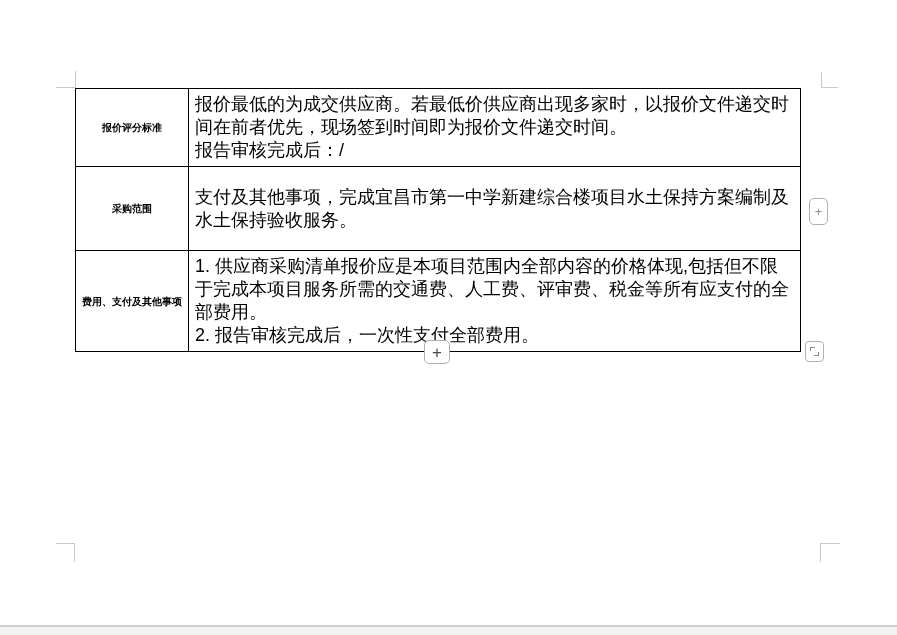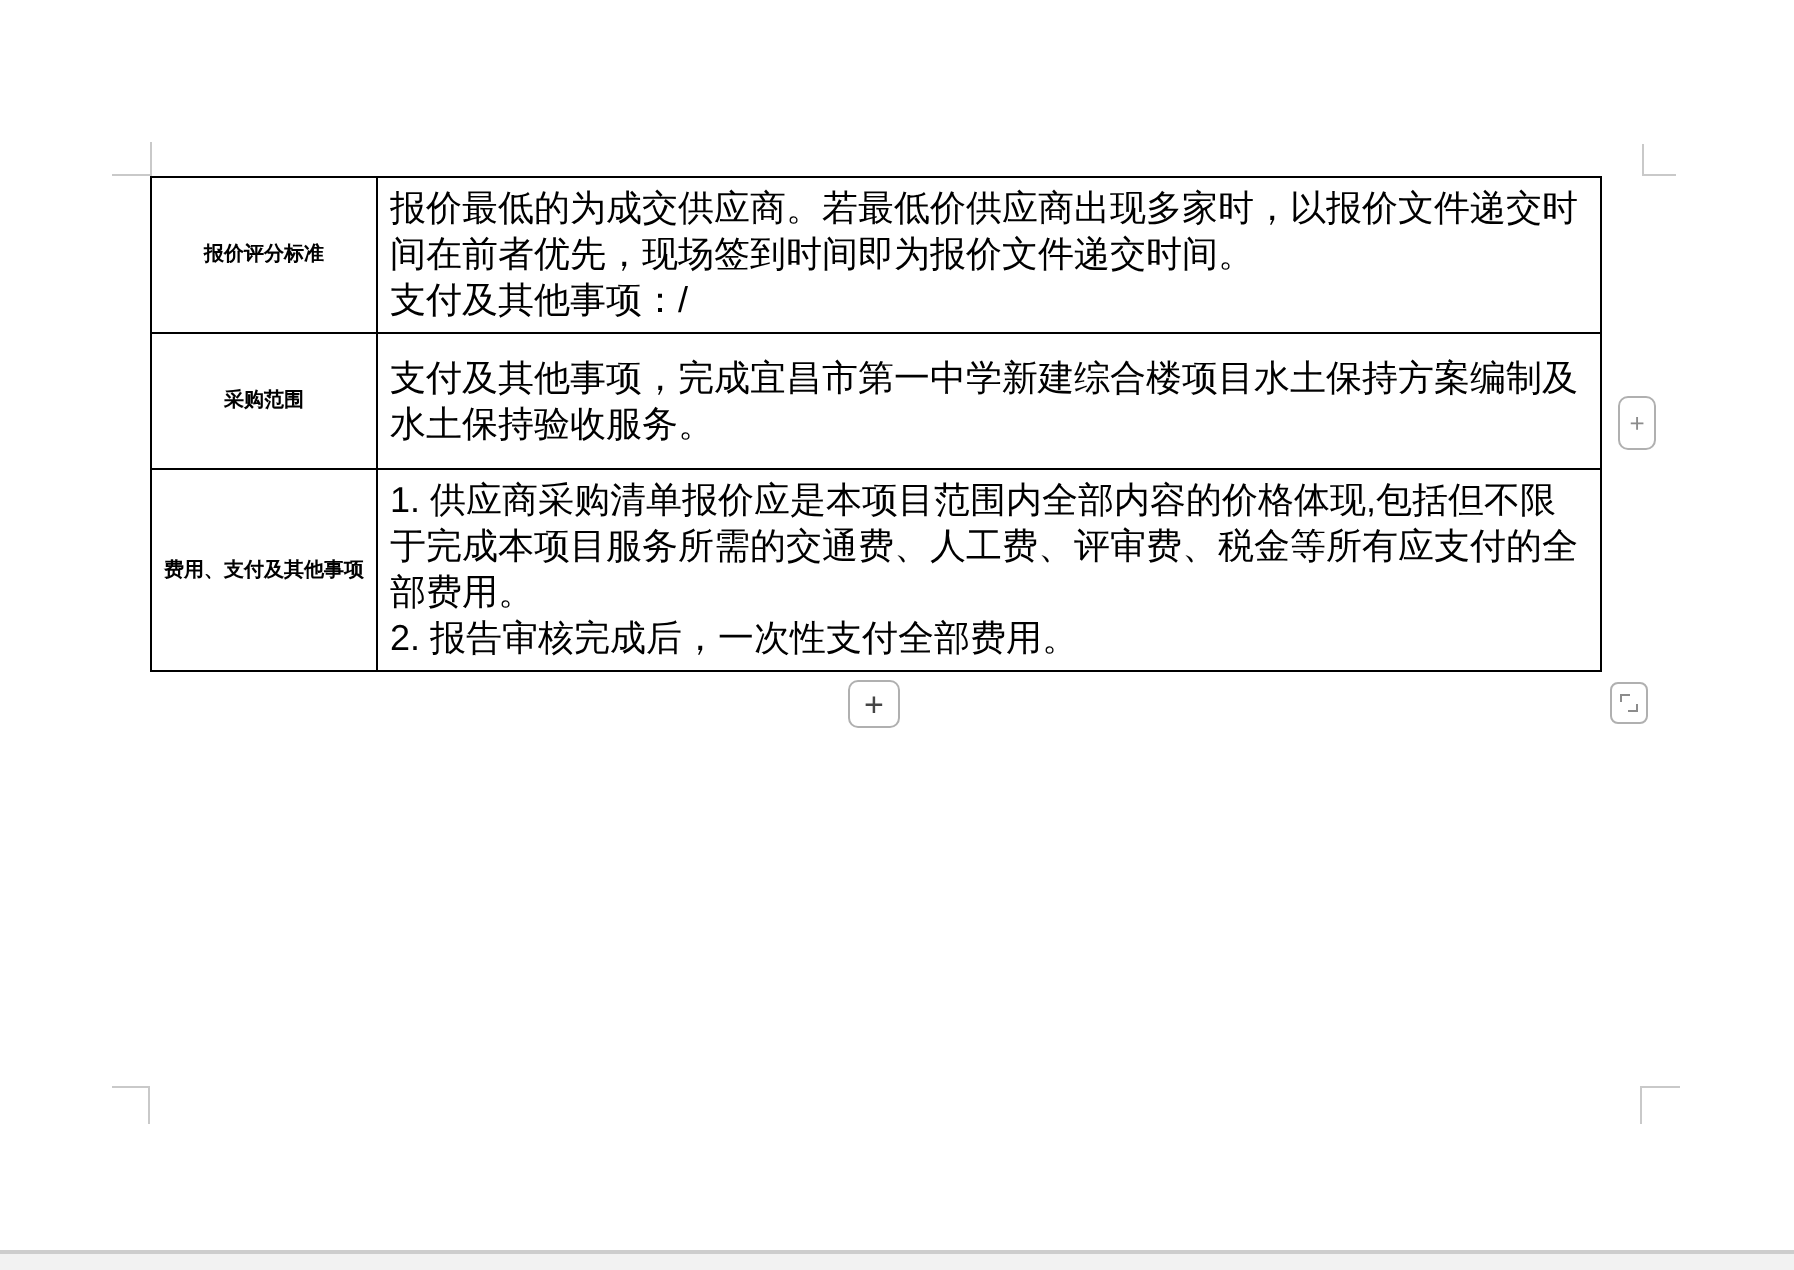--- a/index.html
+++ b/index.html
@@ -46,21 +46,21 @@
     padding: 0 2px;
     font-size: 10px;
     word-break: break-all;
   }
   .doc-table td.content-cell {
     padding: 4px 6px;
     word-break: break-all;
     overflow-wrap: break-word;
   }
   .doc-table tr.r1 { height: 76px; }
-  .doc-table tr.r2 { height: 68px; }
+  .doc-table tr.r2 { height: 84px; }
   .doc-table tr.r3 { height: 98px; }
   .doc-table p { margin: 0; }
 
   
   .ctrl-btn {
     position: absolute;
     background: #ffffff;
     border: 1px solid #b0b0b0;
     display: flex;
     align-items: center;
@@ -118,21 +118,21 @@
   <div class="crop crop-tr"></div>
   <div class="crop crop-bl"></div>
   <div class="crop crop-br"></div>
 
   <table class="doc-table">
     <tbody>
         <tr class="r1">
       <td class="label-cell">报价评分标准</td>
       <td class="content-cell">
         <p>报价最低的为成交供应商。若最低价供应商出现多家时，以报价文件递交时间在前者优先，现场签到时间即为报价文件递交时间。</p>
-        <p>支付及其他事项：/</p>
+        <p>报告审核完成后：/</p>
       </td>
     </tr>
     <tr class="r2">
       <td class="label-cell">采购范围</td>
       <td class="content-cell">
         <p>支付及其他事项，完成宜昌市第一中学新建综合楼项目水土保持方案编制及水土保持验收服务。</p>
       </td>
     </tr>
     <tr class="r3">
       <td class="label-cell">费用、支付及其他事项</td>

